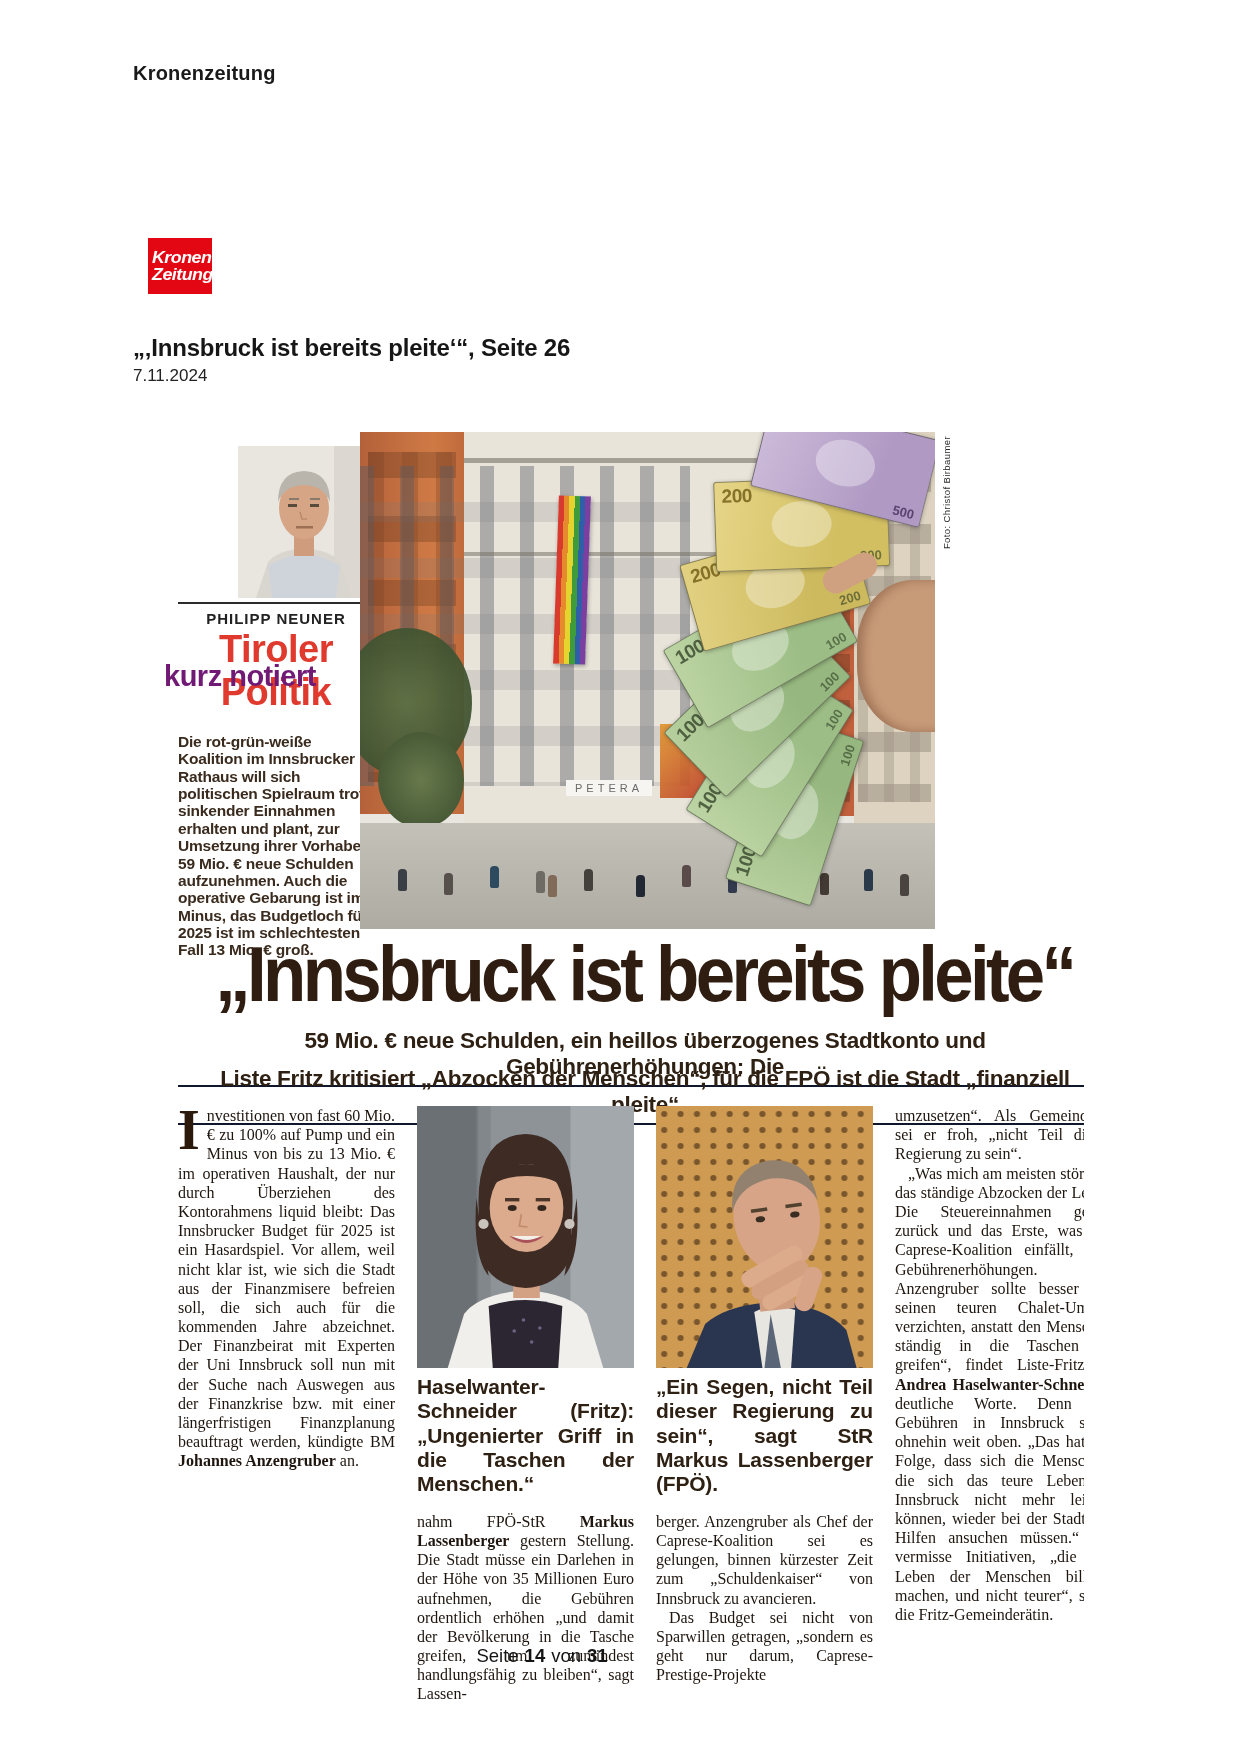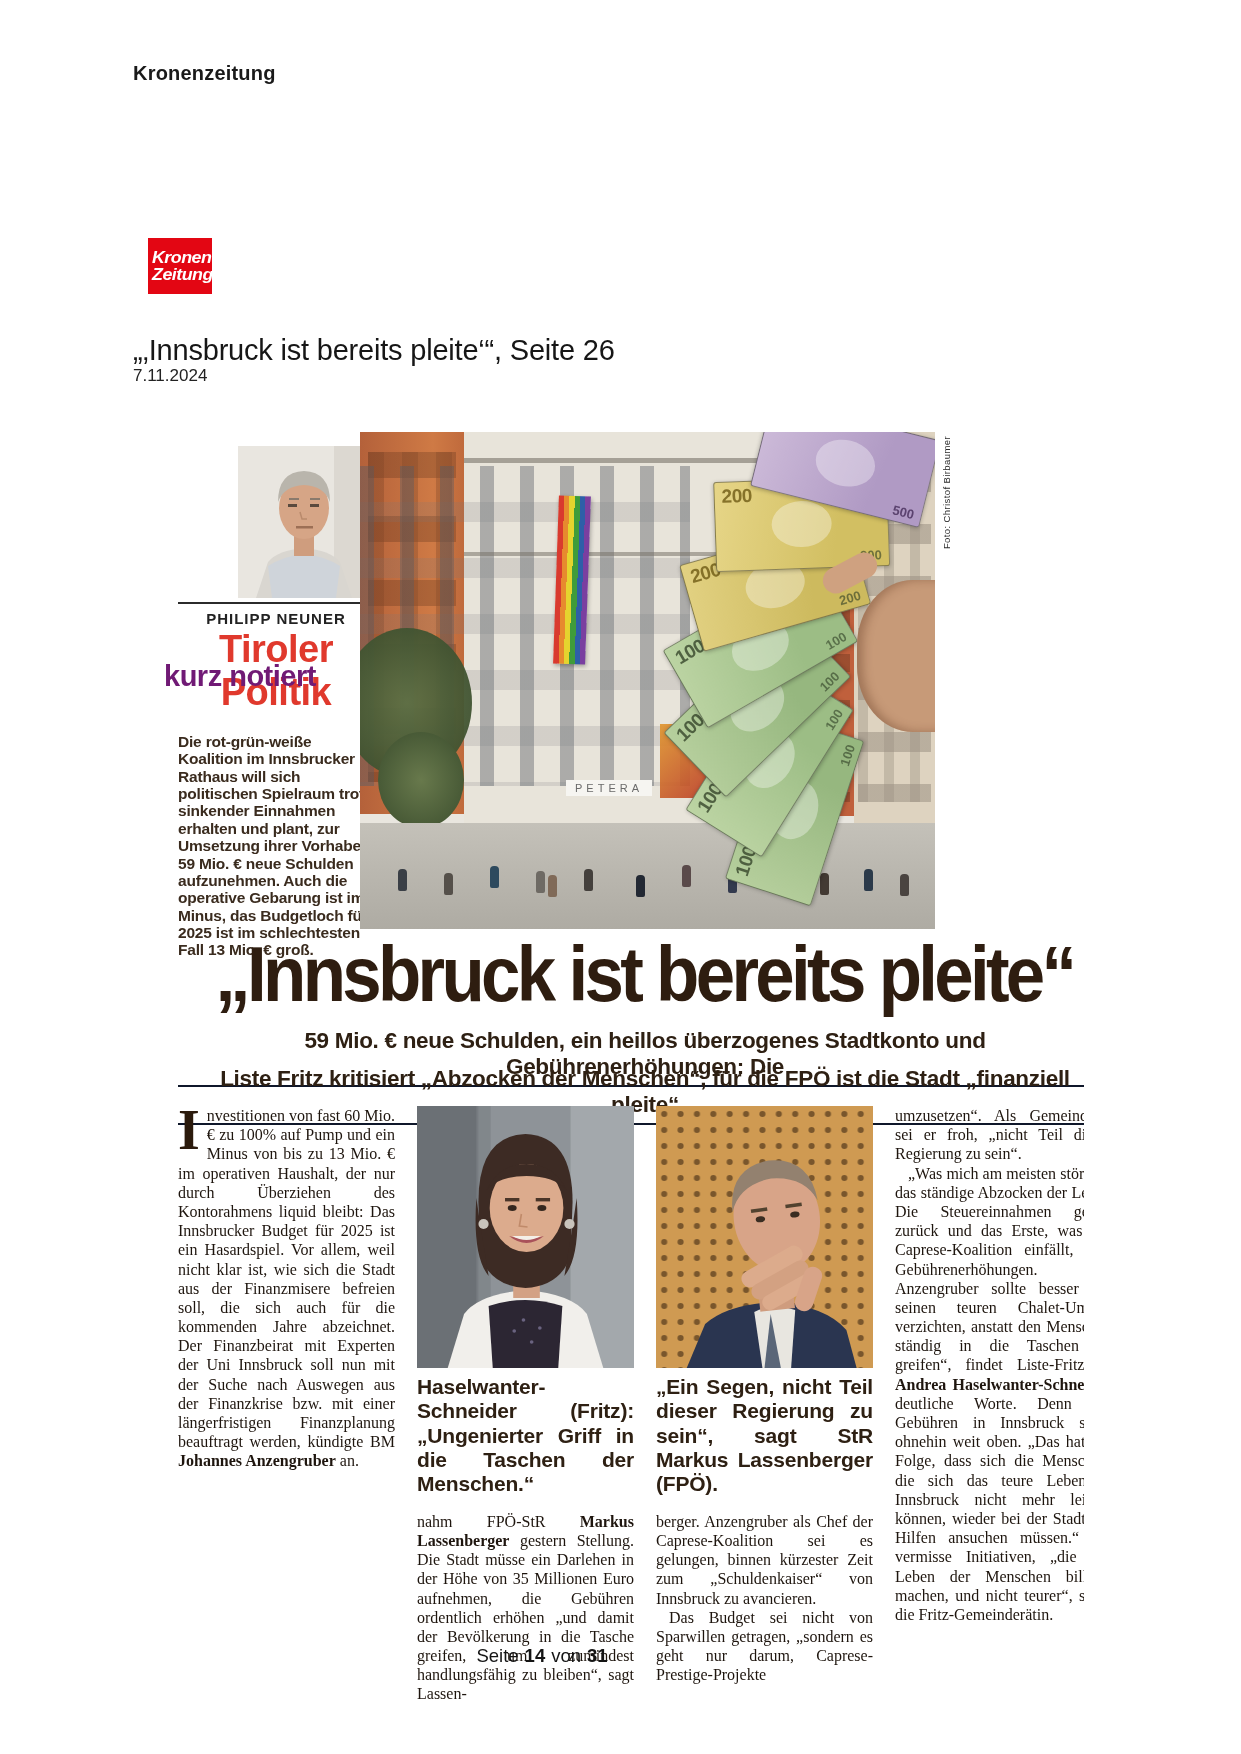--- a/index.html
+++ b/index.html
@@ -5,21 +5,21 @@
   html,body{margin:0;padding:0;background:#fff;}
   .page{position:relative;width:1084px;height:1754px;background:#ffffff;overflow:hidden;
         font-family:"Liberation Sans",sans-serif;color:#111;}
 
   
   .src-name{position:absolute;left:133px;top:62px;font-size:20px;font-weight:700;color:#1a1a1a;letter-spacing:.2px;}
   .krone-logo{position:absolute;left:148px;top:238px;width:64px;height:56px;background:#e30613;
               display:flex;flex-direction:column;justify-content:center;padding:2px 4px;box-sizing:border-box;}
   .krone-logo span{color:#fff;font-weight:700;font-style:italic;font-size:17px;line-height:1.0;
                    letter-spacing:-0.5px;transform:scaleX(1.05);transform-origin:left;}
-  .doc-title{position:absolute;left:133px;top:334px;font-size:29px;font-weight:400;color:#161616;letter-spacing:-0.2px;}
+  .doc-title{position:absolute;left:133px;top:334px;font-size:24px;font-weight:700;color:#161616;letter-spacing:-0.2px;}
   .doc-date{position:absolute;left:133px;top:366px;font-size:17px;color:#222;}
 
   
   .clip{position:absolute;left:155px;top:430px;width:965px;height:1190px;}
 
   
   .minicol{position:absolute;left:23px;top:0;width:196px;}
   .portrait{position:absolute;left:60px;top:16px;width:132px;height:152px;overflow:hidden;}
   .rule{position:absolute;left:0;top:172px;width:196px;border-top:2px solid #2b2b2b;}
   .author{position:absolute;left:0;top:180px;width:196px;text-align:center;font-size:15px;font-weight:700;

